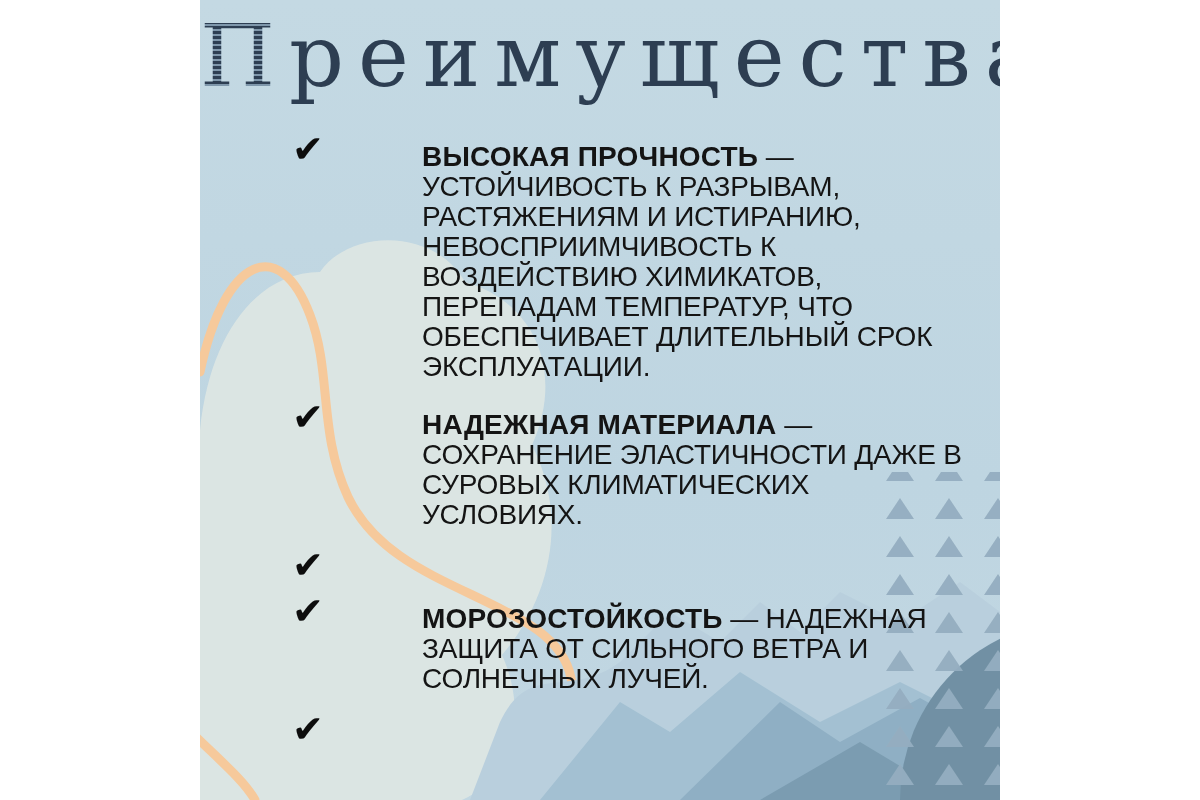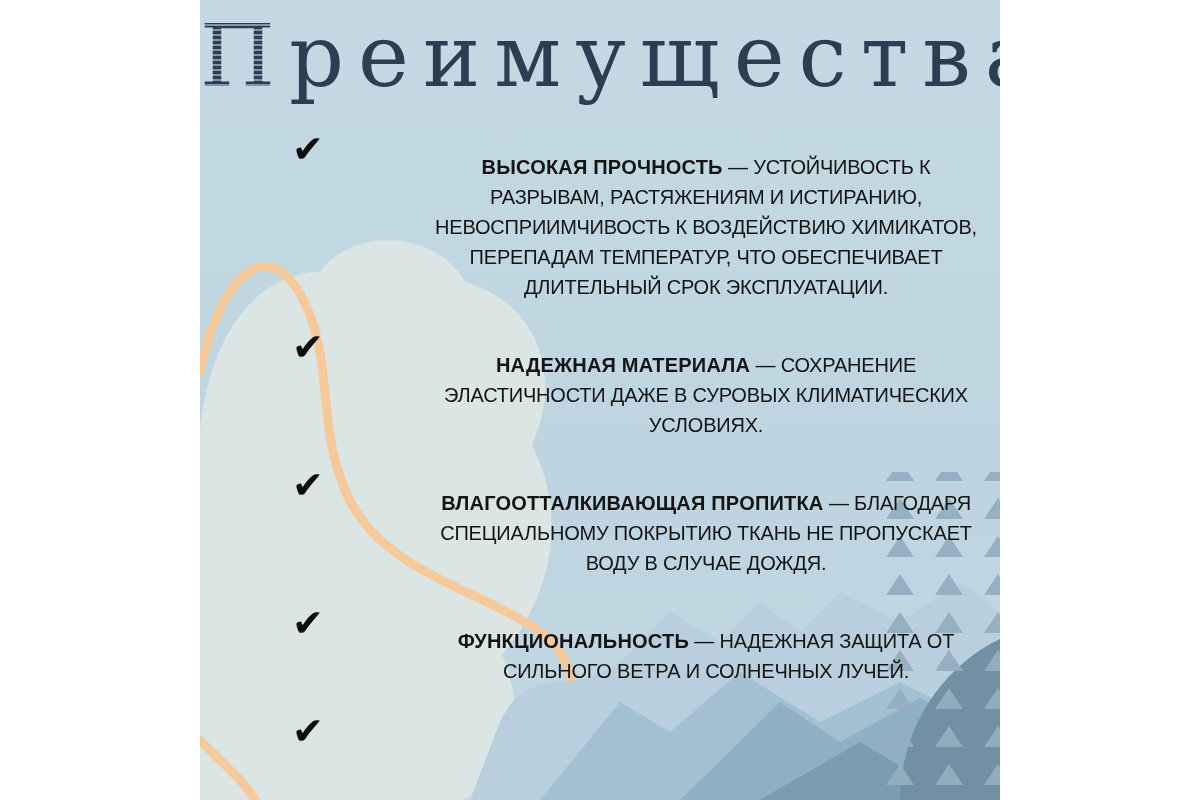--- a/index.html
+++ b/index.html
@@ -40,25 +40,24 @@
     margin-bottom:12px;
   }
   .check{
     flex:0 0 122px;margin-left:92px;
     font-family:"DejaVu Sans",sans-serif;
     font-size:38px;line-height:34px;
     color:#0d0d0d;
     transform:translateY(-2px);
   }
   .item p{
-    margin:18px;width:548px;
-    font-size:20px;line-height:30px;
+    margin:8px;width:548px;
+    font-size:28px;line-height:30px;
     color:#141414;letter-spacing:-0.2px;
     font-weight:500;
-    text-align:center;
   }
   .item p strong{font-weight:700;letter-spacing:0.2px;}
 </style>
 </head>
 <body>
 
 <div class="canvas">
   <div class="card">
 
     <svg class="decor" viewBox="0 0 800 800" aria-hidden="true">
@@ -106,26 +105,25 @@
         <p><strong>ВЫСОКАЯ ПРОЧНОСТЬ</strong> <span>— УСТОЙЧИВОСТЬ К РАЗРЫВАМ, РАСТЯЖЕНИЯМ И ИСТИРАНИЮ, НЕВОСПРИИМЧИВОСТЬ К ВОЗДЕЙСТВИЮ ХИМИКАТОВ, ПЕРЕПАДАМ ТЕМПЕРАТУР, ЧТО ОБЕСПЕЧИВАЕТ ДЛИТЕЛЬНЫЙ СРОК ЭКСПЛУАТАЦИИ.</span></p>
       </div>
 
       <div class="item">
         <span class="check">✔</span>
         <p><strong>НАДЕЖНАЯ МАТЕРИАЛА</strong> <span>— СОХРАНЕНИЕ ЭЛАСТИЧНОСТИ ДАЖЕ В СУРОВЫХ КЛИМАТИЧЕСКИХ УСЛОВИЯХ.</span></p>
       </div>
 
       <div class="item">
         <span class="check">✔</span>
-        <p><strong>ВЛАГООТТАЛКИВАЮЩАЯ ПРОПИТКА</strong> <span>— БЛАГОДАРЯ СПЕЦИАЛЬНОМУ ПОКРЫТИЮ ТКАНЬ НЕ ПРОПУСКАЕТ ВОДУ В СЛУЧАЕ ДОЖДЯ.</span></p>
       </div>
 
       <div class="item">
         <span class="check">✔</span>
-        <p><strong>ФУНКЦИОНАЛЬНОСТЬ</strong> <span>— НАДЕЖНАЯ ЗАЩИТА ОТ СИЛЬНОГО ВЕТРА И СОЛНЕЧНЫХ ЛУЧЕЙ.</span></p>
+        <p><strong>МОРОЗОСТОЙКОСТЬ</strong> <span>— НАДЕЖНАЯ ЗАЩИТА ОТ СИЛЬНОГО ВЕТРА И СОЛНЕЧНЫХ ЛУЧЕЙ.</span></p>
       </div>
 
       <div class="item">
         <span class="check">✔</span>
       </div>
     </div>
 
   </div>
 </div>
 

